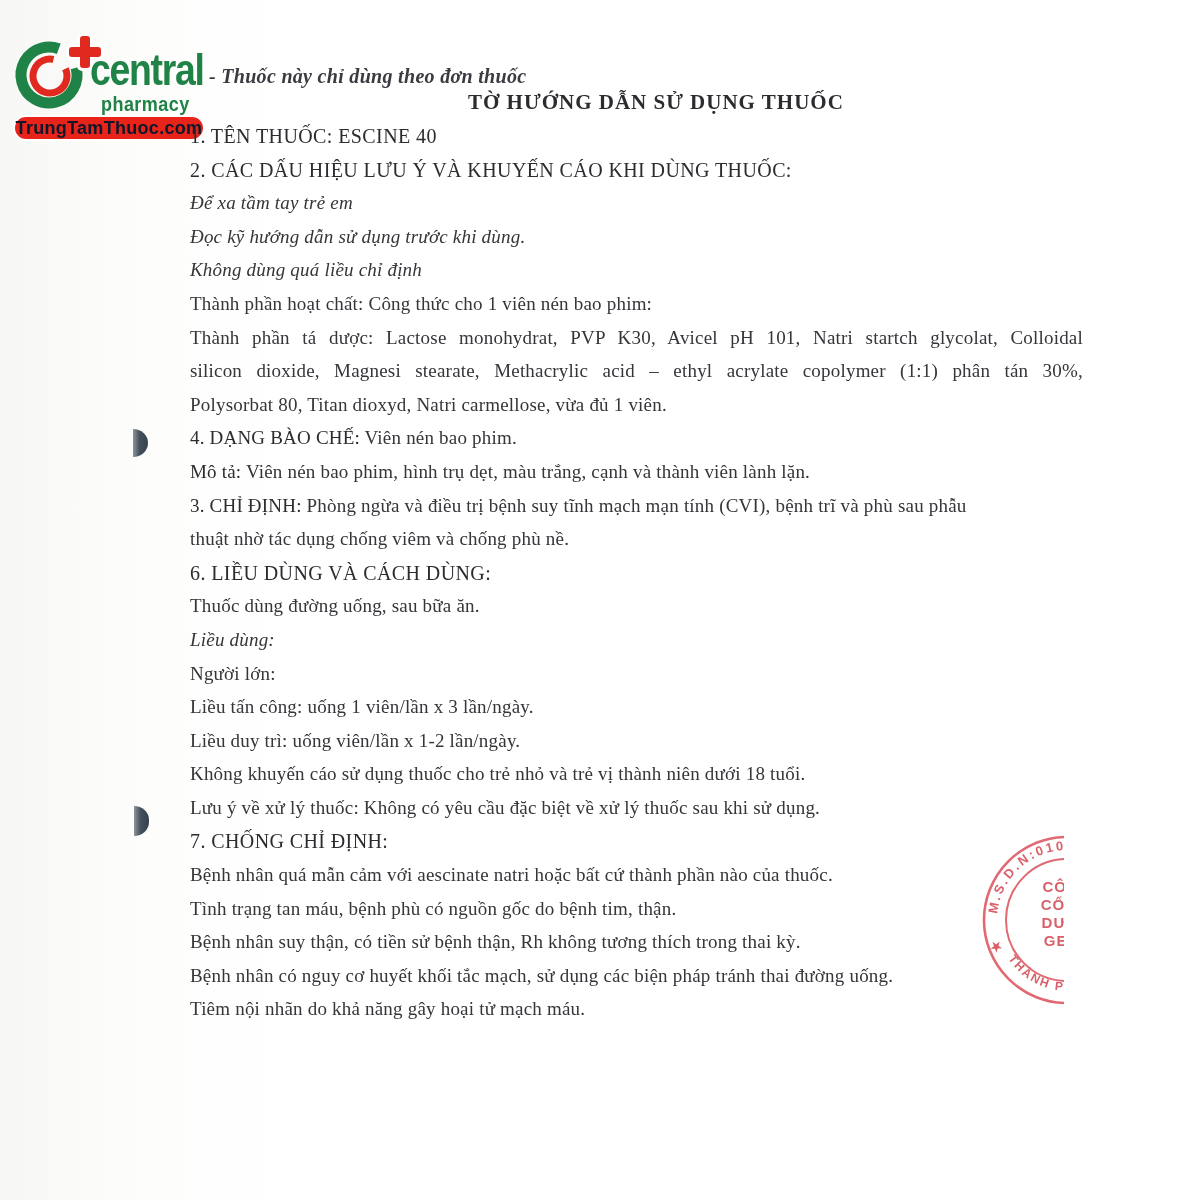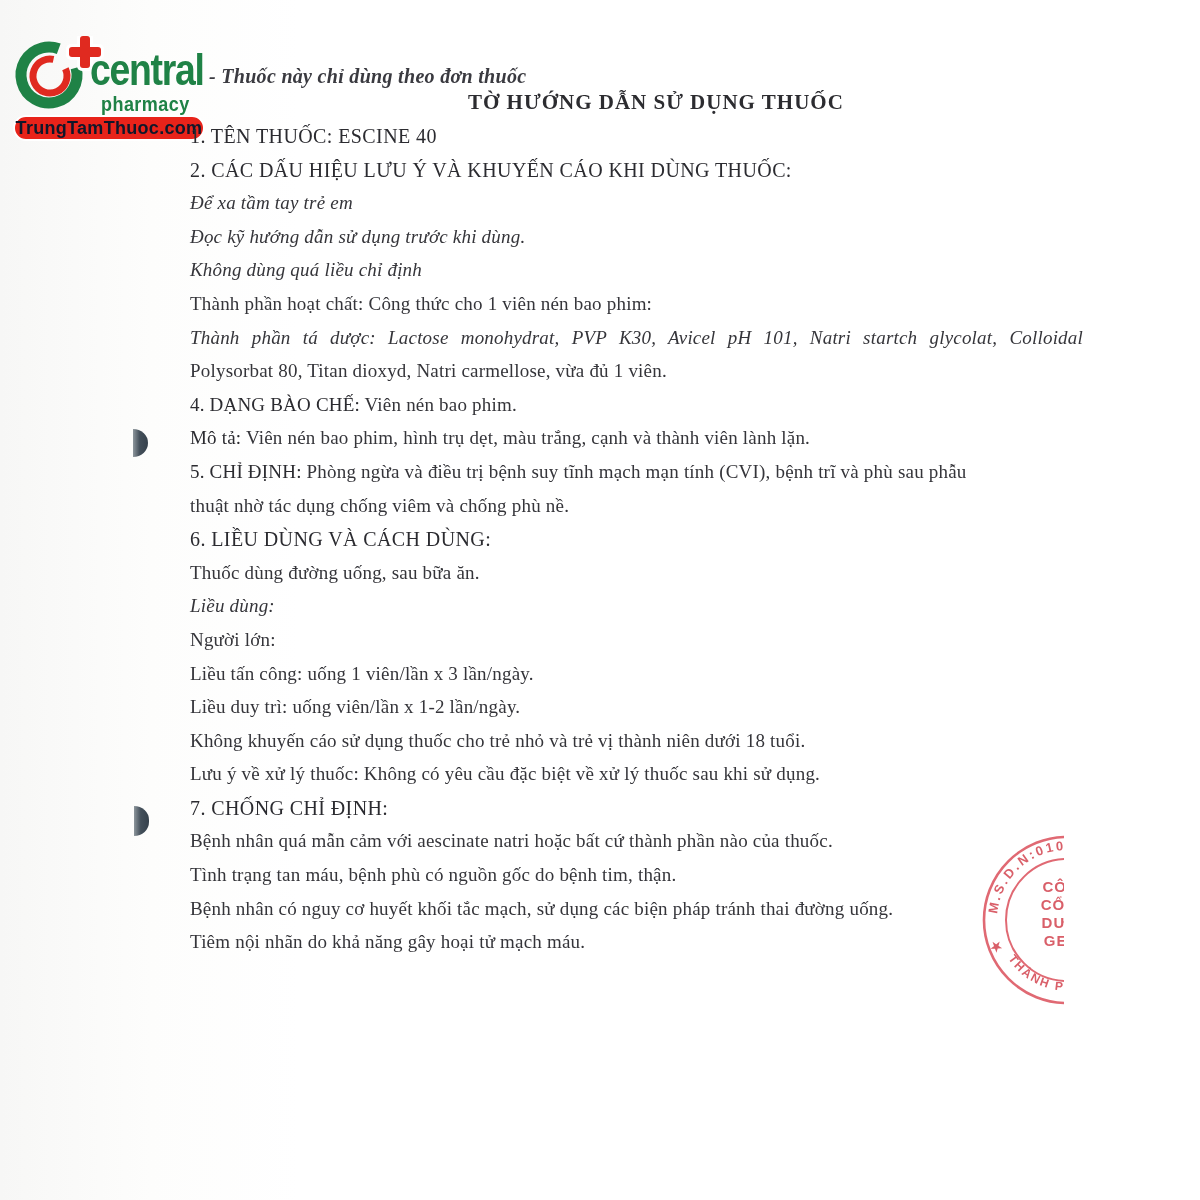--- a/index.html
+++ b/index.html
@@ -45,21 +45,21 @@
     font-size:21px;font-weight:bold;color:#2c2c30;
     letter-spacing:1px;white-space:nowrap;margin-left:32px;
   }
 
   
   #doc-lines{position:absolute;left:190px;top:124px;width:893px;}
   .line{height:33.6px;font-size:19px;line-height:24px;white-space:nowrap;letter-spacing:.2px;}
   .line .b{font-weight:normal;color:#2b2b30;}
   .line.bold{font-weight:bold;font-size:20px;color:#2b2b30;letter-spacing:.4px;}
   .line.italic{font-style:italic;}
-  .line.just{white-space:normal;text-align:justify;text-align-last:justify;width:893px;font-style:italic;}
+  .line.just{white-space:normal;text-align:justify;text-align-last:justify;width:893px;}
 
   
   .scan-mark{
     position:absolute;width:15px;height:28px;
     background:linear-gradient(90deg,#8d969c 0%,#434f5a 45%,#35414c 100%);
     border-radius:0 15px 15px 0 / 0 14px 14px 0;
   }
   .scan-mark.m1{left:133px;top:429px;}
   .scan-mark.m2{left:134px;top:806px;height:30px;}
 
@@ -94,36 +94,38 @@
   <div class="doc-title">TỜ HƯỚNG DẪN SỬ DỤNG THUỐC</div>
 
   <div id="doc-lines">
       <div class="line bold"><span class="b">1. TÊN THUỐC: ESCINE 40</span></div>
       <div class="line bold"><span class="b">2. CÁC DẤU HIỆU LƯU Ý VÀ KHUYẾN CÁO KHI DÙNG THUỐC:</span></div>
       <div class="line italic"><span>Để xa tầm tay trẻ em</span></div>
       <div class="line italic"><span>Đọc kỹ hướng dẫn sử dụng trước khi dùng.</span></div>
       <div class="line italic"><span>Không dùng quá liều chỉ định</span></div>
       <div class="line "><span>Thành phần hoạt chất: Công thức cho 1 viên nén bao phim:</span></div>
       <div class="line just"><span>Thành phần tá dược: Lactose monohydrat, PVP K30, Avicel pH 101, Natri startch glycolat, Colloidal</span></div>
+      <div class="line just"><span>silicon dioxide, Magnesi stearate, Methacrylic acid – ethyl acrylate copolymer (1:1) phân tán 30%,</span></div>
       <div class="line "><span>Polysorbat 80, Titan dioxyd, Natri carmellose, vừa đủ 1 viên.</span></div>
       <div class="line "><span class="b">4. DẠNG BÀO CHẾ:</span><span> Viên nén bao phim.</span></div>
       <div class="line "><span class="b">Mô tả:</span><span> Viên nén bao phim, hình trụ dẹt, màu trắng, cạnh và thành viên lành lặn.</span></div>
-      <div class="line "><span class="b">5. CHỈ ĐỊNH:</span><span> Phòng ngừa và điều trị bệnh suy tĩnh mạch mạn tính (CVI), bệnh trĩ và phù sau phẫu</span></div>
+      <div class="line "><span class="b">3. CHỈ ĐỊNH:</span><span> Phòng ngừa và điều trị bệnh suy tĩnh mạch mạn tính (CVI), bệnh trĩ và phù sau phẫu</span></div>
       <div class="line "><span>thuật nhờ tác dụng chống viêm và chống phù nề.</span></div>
       <div class="line bold"><span class="b">6. LIỀU DÙNG VÀ CÁCH DÙNG:</span></div>
       <div class="line "><span>Thuốc dùng đường uống, sau bữa ăn.</span></div>
       <div class="line italic"><span>Liều dùng:</span></div>
       <div class="line "><span>Người lớn:</span></div>
       <div class="line "><span>Liều tấn công: uống 1 viên/lần x 3 lần/ngày.</span></div>
       <div class="line "><span>Liều duy trì: uống viên/lần x 1-2 lần/ngày.</span></div>
       <div class="line "><span>Không khuyến cáo sử dụng thuốc cho trẻ nhỏ và trẻ vị thành niên dưới 18 tuổi.</span></div>
       <div class="line "><span>Lưu ý về xử lý thuốc: Không có yêu cầu đặc biệt về xử lý thuốc sau khi sử dụng.</span></div>
       <div class="line bold"><span class="b">7. CHỐNG CHỈ ĐỊNH:</span></div>
       <div class="line "><span>Bệnh nhân quá mẫn cảm với aescinate natri hoặc bất cứ thành phần nào của thuốc.</span></div>
       <div class="line "><span>Tình trạng tan máu, bệnh phù có nguồn gốc do bệnh tim, thận.</span></div>
+      <div class="line "><span>Bệnh nhân suy thận, có tiền sử bệnh thận, Rh không tương thích trong thai kỳ.</span></div>
       <div class="line "><span>Bệnh nhân có nguy cơ huyết khối tắc mạch, sử dụng các biện pháp tránh thai đường uống.</span></div>
       <div class="line "><span>Tiêm nội nhãn do khả năng gây hoại tử mạch máu.</span></div>
     </div>
 
   <div class="scan-mark m1"></div>
   <div class="scan-mark m2"></div>
 
   <div class="stamp-clip">
     <svg width="180" height="182" viewBox="0 0 180 182">
       <defs>

